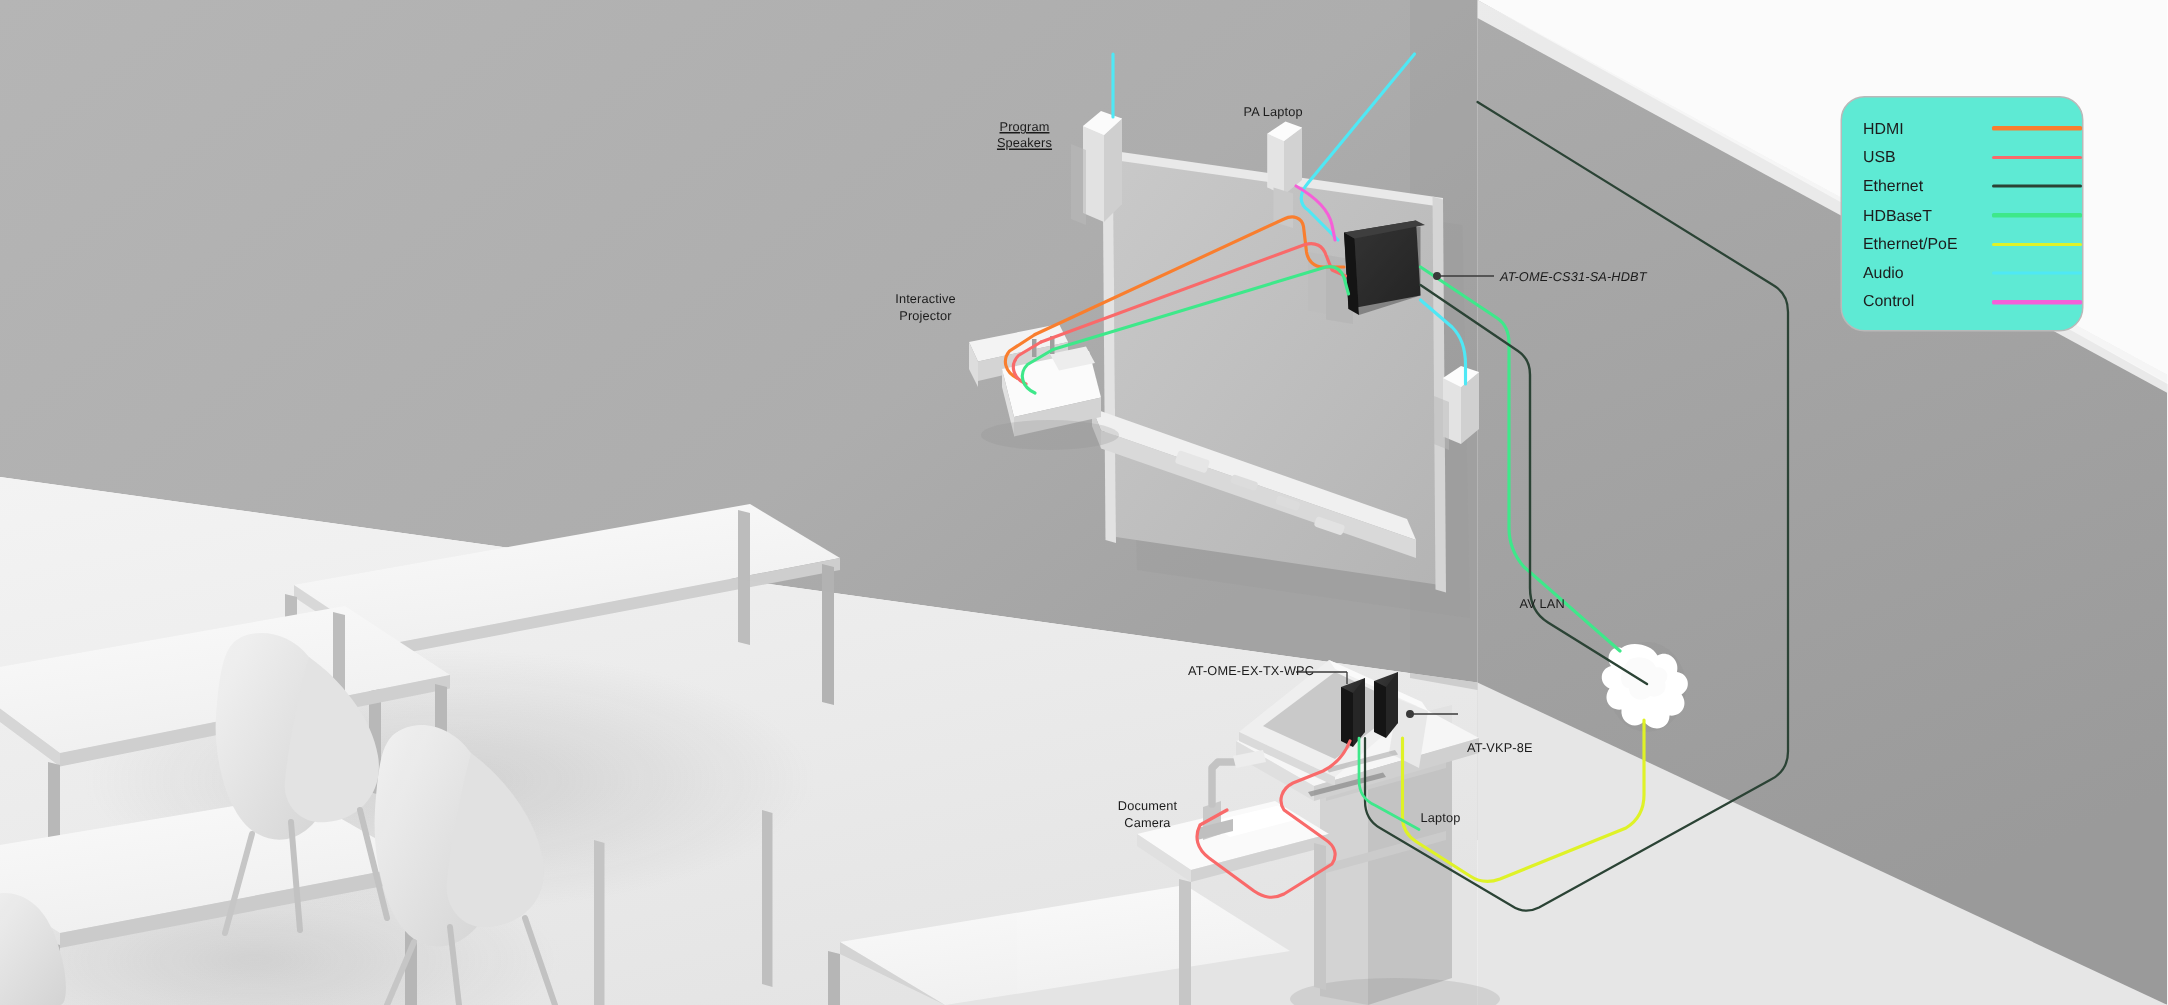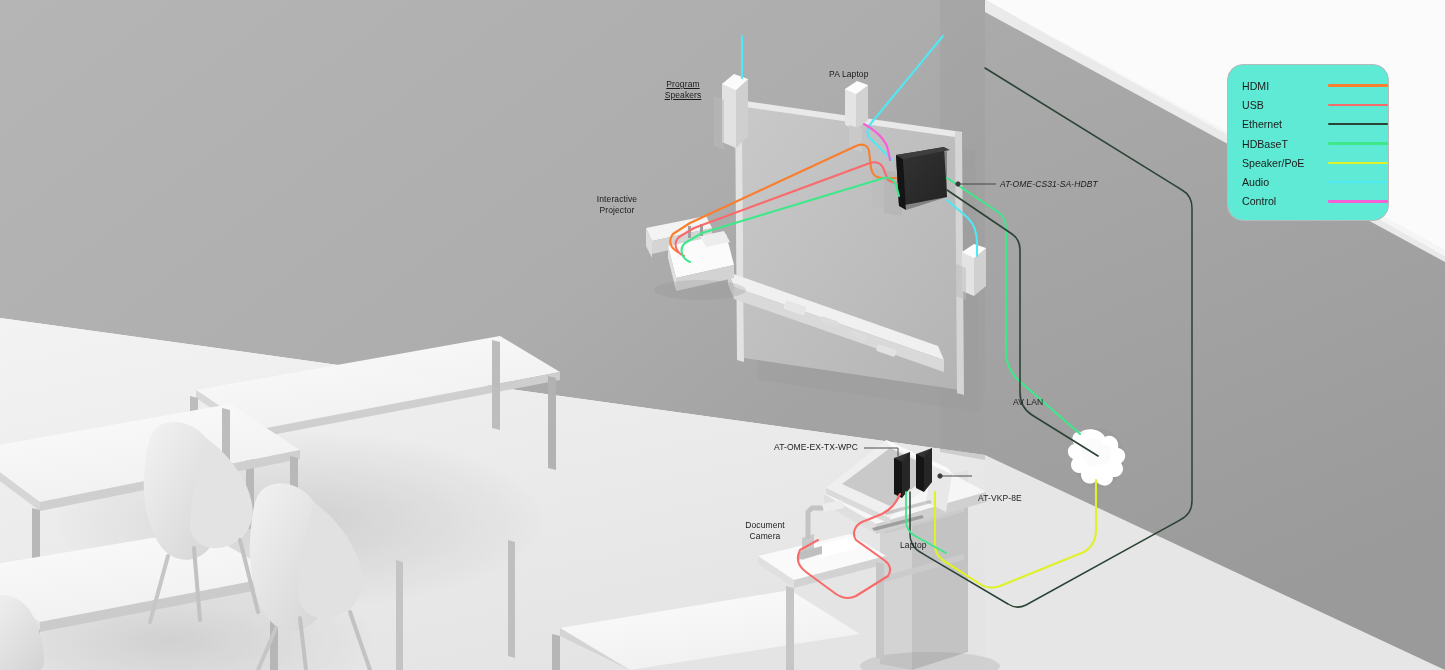--- a/index.html
+++ b/index.html
@@ -357,49 +357,49 @@
 
   <div class="lbl" style="left:829px;top:69px;"><span>PA Laptop</span></div>
 
   <div class="lbl ctr" style="left:584px;top:194px;width:66px;"><span>Interactive
 Projector</span></div>
 
   <div class="lbl" style="left:1000px;top:179px;font-style:italic;"><span>AT-OME-CS31-SA-HDBT</span></div>
 
   <div class="lbl" style="left:1013px;top:397px;"><span>AV LAN</span></div>
 
-  <div class="lbl" style="left:774px;top:442px;"><span>AT-OME-EX-TX-WPC</span></div>
+  <div class="lbl" style="left:792px;top:442px;"><span>AT-OME-EX-TX-WPC</span></div>
 
   <div class="lbl" style="left:978px;top:493px;"><span>AT-VKP-8E</span></div>
 
-  <div class="lbl ctr" style="left:735px;top:520px;width:60px;"><span>Document
+  <div class="lbl ctr" style="left:735px;top:532px;width:60px;"><span>Document
 Camera</span></div>
 
-  <div class="lbl" style="left:877px;top:540px;padding-left:23px;"><span>Laptop</span></div>
+  <div class="lbl" style="left:924px;top:540px;padding-left:23px;"><span>Laptop</span></div>
 
   <div id="legend">
     <div id="legend-rows">
         <div class="lgrow">
           <div class="lgtext">HDMI</div>
           <div class="lgswatch" style="background: rgb(249, 126, 46);"></div>
         </div>
         <div class="lgrow">
           <div class="lgtext">USB</div>
           <div class="lgswatch" style="background: rgb(249, 106, 106);"></div>
         </div>
         <div class="lgrow">
           <div class="lgtext">Ethernet</div>
           <div class="lgswatch" style="background: rgb(43, 67, 53);"></div>
         </div>
         <div class="lgrow">
           <div class="lgtext">HDBaseT</div>
           <div class="lgswatch" style="background: rgb(62, 232, 138);"></div>
         </div>
         <div class="lgrow">
-          <div class="lgtext">Speaker/PoE</div>
+          <div class="lgtext">Ethernet/PoE</div>
           <div class="lgswatch" style="background: rgb(223, 242, 39);"></div>
         </div>
         <div class="lgrow">
           <div class="lgtext">Audio</div>
           <div class="lgswatch" style="background: rgb(79, 232, 245);"></div>
         </div>
         <div class="lgrow">
           <div class="lgtext">Control</div>
           <div class="lgswatch" style="background: rgb(245, 95, 216);"></div>
         </div>

